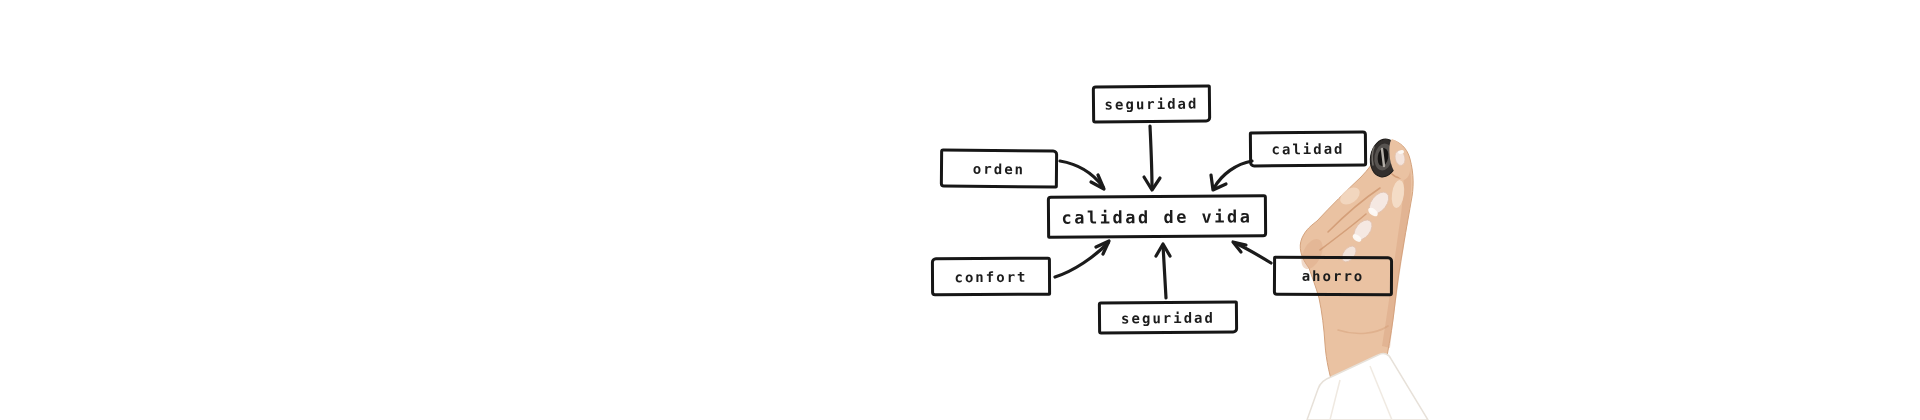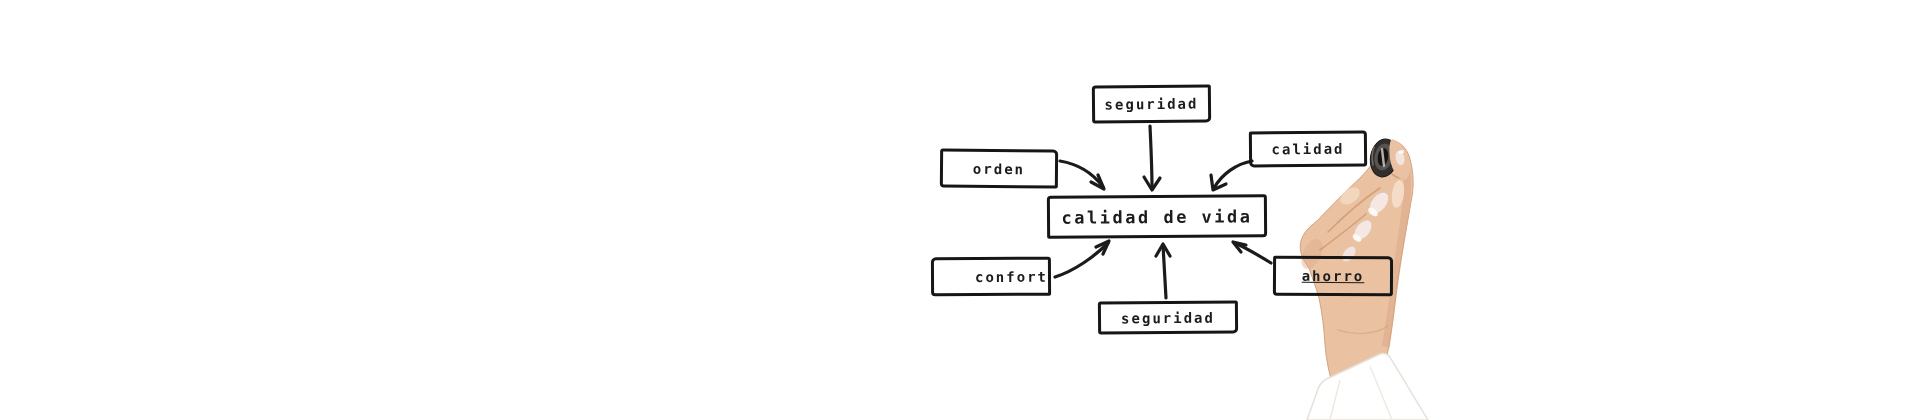--- a/index.html
+++ b/index.html
@@ -13,23 +13,23 @@
     border:3.5px solid #161616;background:transparent;
     display:flex;align-items:center;justify-content:center;
     color:#1c1c1c;font-weight:bold;font-size:14px;letter-spacing:2px;
     z-index:3;
   }
   .node span{white-space:nowrap;}
   #node-seguridad {left:1092px;top:85px;width:119px;height:38px;transform:rotate(-0.6deg);border-radius:4px 2px 5px 3px;}
   #node-orden     {left:940px one;left:940px;top:149px;width:118px;height:39px;transform:rotate(0.5deg);border-radius:3px 5px 2px 4px;}
   #node-limpieza  {left:1249px;top:131px;width:118px;height:36px;transform:rotate(-0.5deg);border-radius:2px 4px 3px 5px;}
   #node-calidad   {left:1047px;top:195px;width:220px;height:43px;transform:rotate(-0.4deg);border-radius:4px 3px 4px 2px;font-size:17px;letter-spacing:2.5px;}
-  #node-confort   {left:931px;top:257px;width:120px;height:39px;transform:rotate(-0.3deg);border-radius:5px 3px 2px 4px;justify-content:flex-end;}
+  #node-confort   {left:931px;top:257px;width:120px;height:39px;transform:rotate(-0.3deg);border-radius:5px 3px 2px 4px;}
   #node-eficiencia{left:1098px;top:301px;width:140px;height:33px;transform:rotate(-0.5deg);border-radius:3px 2px 5px 3px;}
-  #node-ahorro    {left:1273px;top:256px;width:120px;height:40px;transform:rotate(0.3deg);border-radius:2px 5px 3px 4px;text-decoration:underline;}
+  #node-ahorro    {left:1273px;top:256px;width:120px;height:40px;transform:rotate(0.3deg);border-radius:2px 5px 3px 4px;}
   #hand-layer{z-index:1;}
   #arrow-layer{z-index:2;}
   #marker-layer{z-index:4;}
   .ink{stroke:#1b1b1b;stroke-width:3.2;fill:none;stroke-linecap:round;stroke-linejoin:round;}
 </style>
 </head>
 <body>
 
 <div id="canvas">
 

